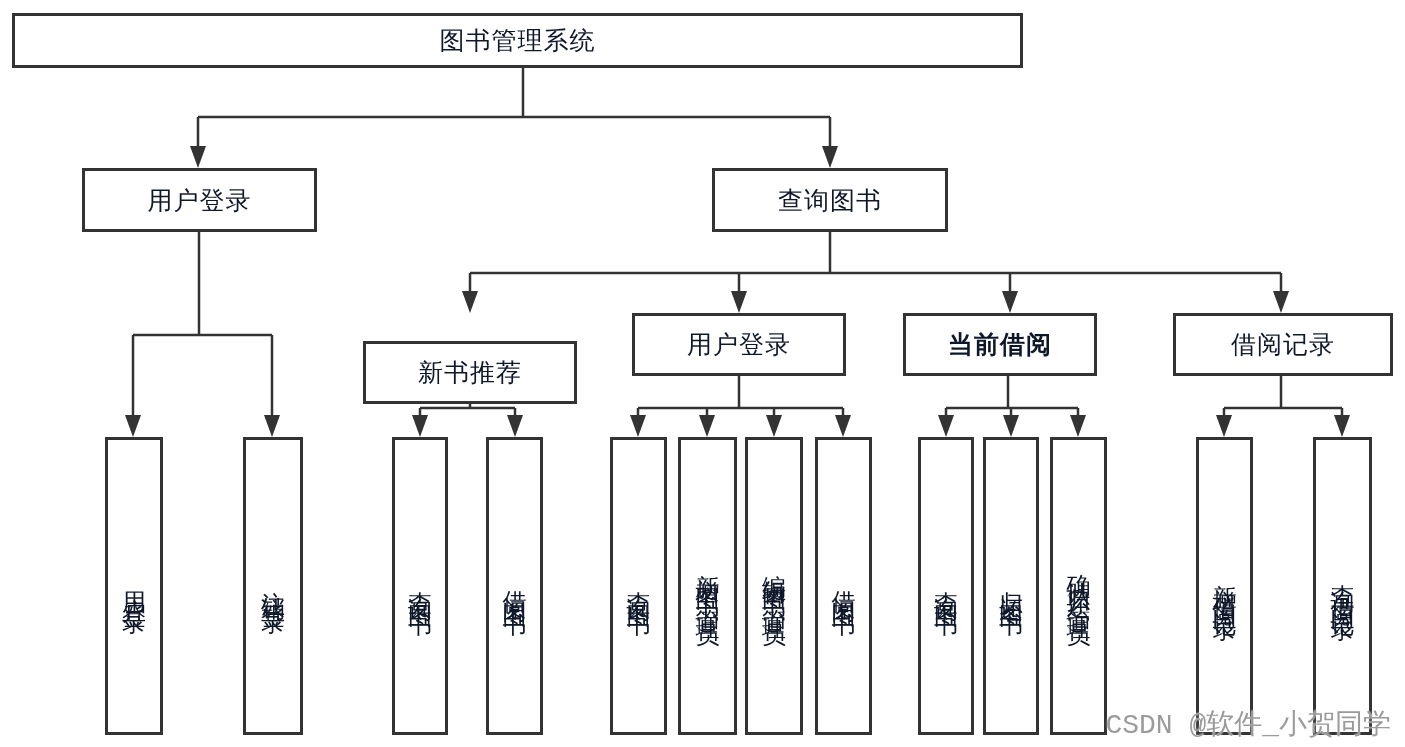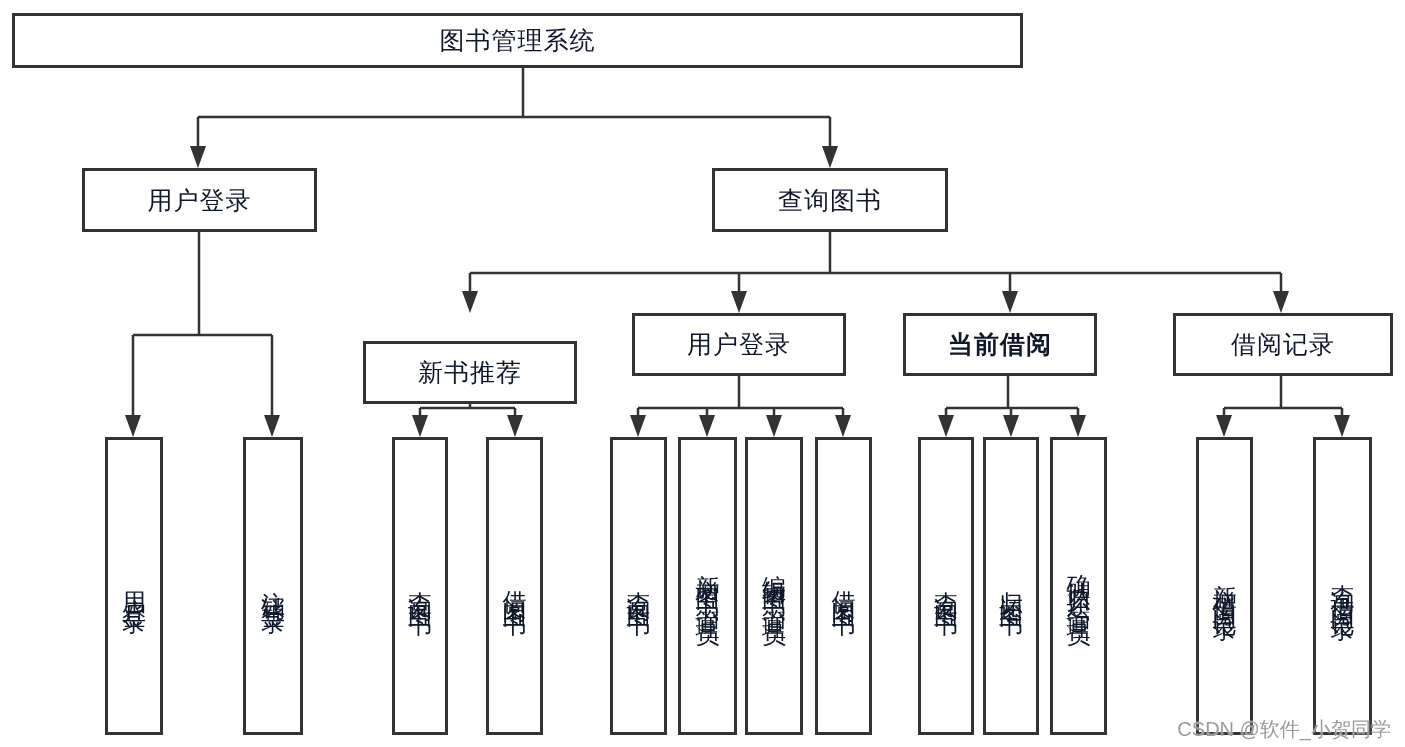--- a/index.html
+++ b/index.html
@@ -32,22 +32,22 @@
   .b-leaf-bb-query{left:610px;width:57px;}
   .b-leaf-bb-add{left:678px;width:59px;}
   .b-leaf-bb-edit{left:745px;width:58px;}
   .b-leaf-bb-borrow{left:815px;width:57px;}
   .b-leaf-cb-query{left:918px;width:56px;}
   .b-leaf-cb-return{left:983px;width:56px;}
   .b-leaf-cb-confirm{left:1050px;width:57px;}
   .b-leaf-br-add{left:1196px;width:57px;}
   .b-leaf-br-query{left:1313px;width:59px;}
   .watermark{
-    position:absolute;right:14px;bottom:4px;font-size:20px;color:#9b9b9b;
-    text-shadow:0 0 2px #ffffff;white-space:nowrap;
+    position:absolute;right:14px;bottom:4px;font-size:28px;color:#9b9b9b;
+    text-shadow:0 0 2px #ffffff;white-space:nowrap;font-family:Liberation Mono, monospace;
   }
 </style>
 </head>
 <body>
 
 <div id="stage">
 
   <svg class="wires" viewBox="0 0 1405 747" xmlns="http://www.w3.org/2000/svg">
     <g stroke="#333333" stroke-width="2.5" fill="none">
 

